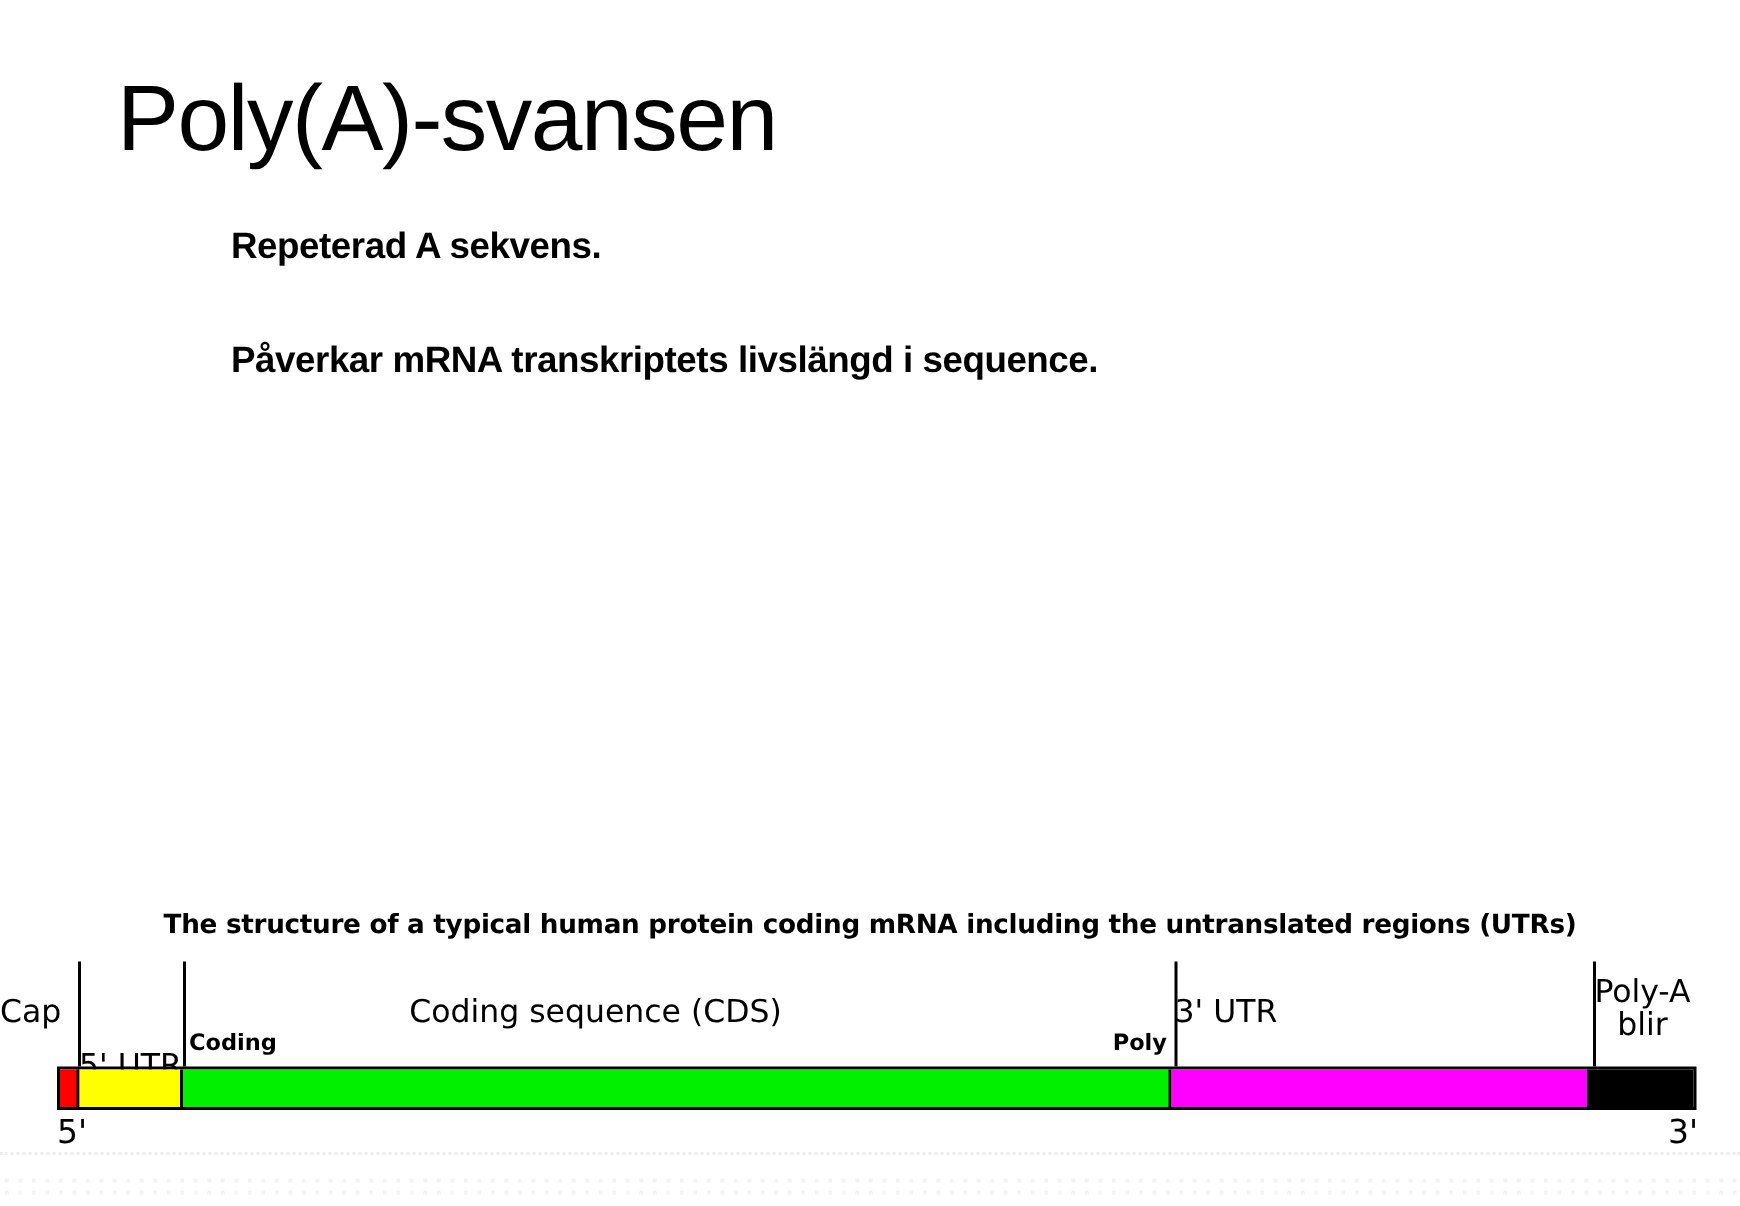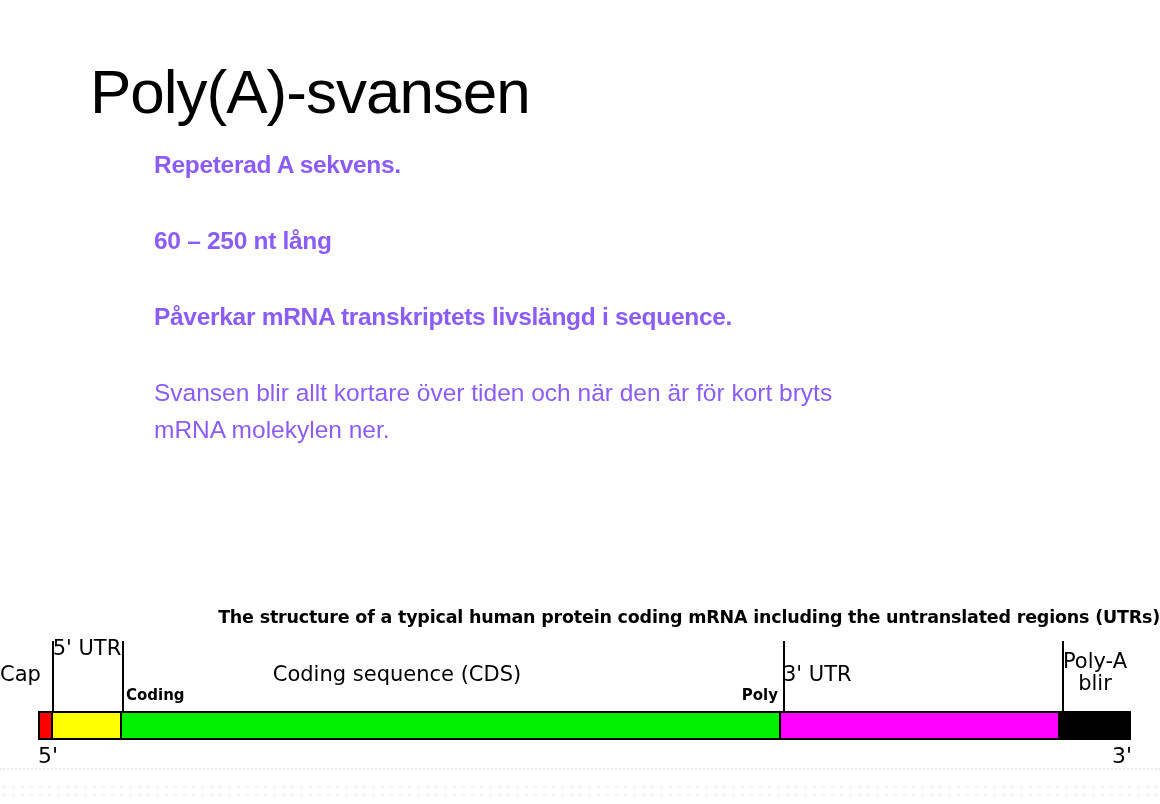--- a/index.html
+++ b/index.html
@@ -4,47 +4,47 @@
 <style>
   html,body { margin:0; padding:0; background:#fff; }
   .slide {
     position:relative; width:1160px; height:804px;
     background:#ffffff; overflow:hidden;
     font-family:"Liberation Sans", sans-serif; color:#000;
   }
 
   
   .slide-title {
-    position:absolute; left:78px; top:44px; margin:12px;
+    position:absolute; left:78px; top:44px; margin:0;
     font-size:62px; font-weight:400; letter-spacing:-1px;
     font-family:"Liberation Sans", sans-serif; color:#000;
   }
 
   
   .body-text { position:absolute; left:154px; top:146px; width:900px; }
   .body-text p {
     margin:0 0 39px 0; font-size:24.5px; line-height:37px;
-    white-space:pre-line; color:#8b5cf6;
+    white-space:pre-line; color:#000000;
   }
   .body-text p.bold { font-weight:700; letter-spacing:-0.3px; }
 
   
   .diagram-title {
     position:absolute; left:0; top:607px; width:1160px; margin:0;
-    text-align:right; font-family:"DejaVu Sans", sans-serif;
+    text-align:center; font-family:"DejaVu Sans", sans-serif;
     font-weight:700; font-size:17.5px; letter-spacing:-0.2px;
   }
   .lbl {
     position:absolute; font-family:"DejaVu Sans", sans-serif;
     font-size:21px; color:#000; white-space:pre-line;
   }
   .lbl.small { font-size:15px; font-weight:700; }
   .lbl.prime { font-size:22px; }
   .lbl-cap    { left:0px;    top:662px; width:50px;  }
-  .lbl-utr5   { left:52px;   top:636px; width:70px;  text-align:center; }
+  .lbl-utr5   { left:52px;   top:698px; width:70px;  text-align:center; }
   .lbl-start  { left:126px;  top:686px; }
   .lbl-cds    { left:122px;  top:662px; width:550px; text-align:center; }
   .lbl-stop   { left:660px;  top:686px; width:118px; text-align:right; }
   .lbl-utr3   { left:783px;  top:662px; width:291px; text-align:left; }
   .lbl-polya  { left:1052px; top:650px; width:86px;  text-align:center; line-height:22px; }
   .lbl-5p     { left:38px;   top:743px; }
   .lbl-3p     { left:1090px; top:743px; width:42px; text-align:right; }
 
   .vline { position:absolute; top:641px; width:1.5px; height:70px; background:#000; }
   .vline-1 { left:52px; }
@@ -76,24 +76,21 @@
 </style>
 </head>
 <body>
 
 <div class="slide">
 
   <h1 class="slide-title">Poly(A)-svansen</h1>
 
   <div class="body-text">
     <p class="bold">Repeterad A sekvens.</p>
-    <p class="bold">60 – 250 nt lång</p>
     <p class="bold">Påverkar mRNA transkriptets livslängd i sequence.</p>
-    <p>Svansen blir allt kortare över tiden och när den är för kort bryts
-mRNA molekylen ner.</p>
   </div>
 
   <div>
     <p class="diagram-title">The structure of a typical human protein coding mRNA including the untranslated regions (UTRs)</p>
 
     <span class="lbl lbl-cap">Cap</span>
     <span class="lbl lbl-utr5">5' UTR</span>
     <span class="lbl small lbl-start">Coding</span>
     <span class="lbl lbl-cds">Coding sequence (CDS)</span>
     <span class="lbl small lbl-stop">Poly</span>

